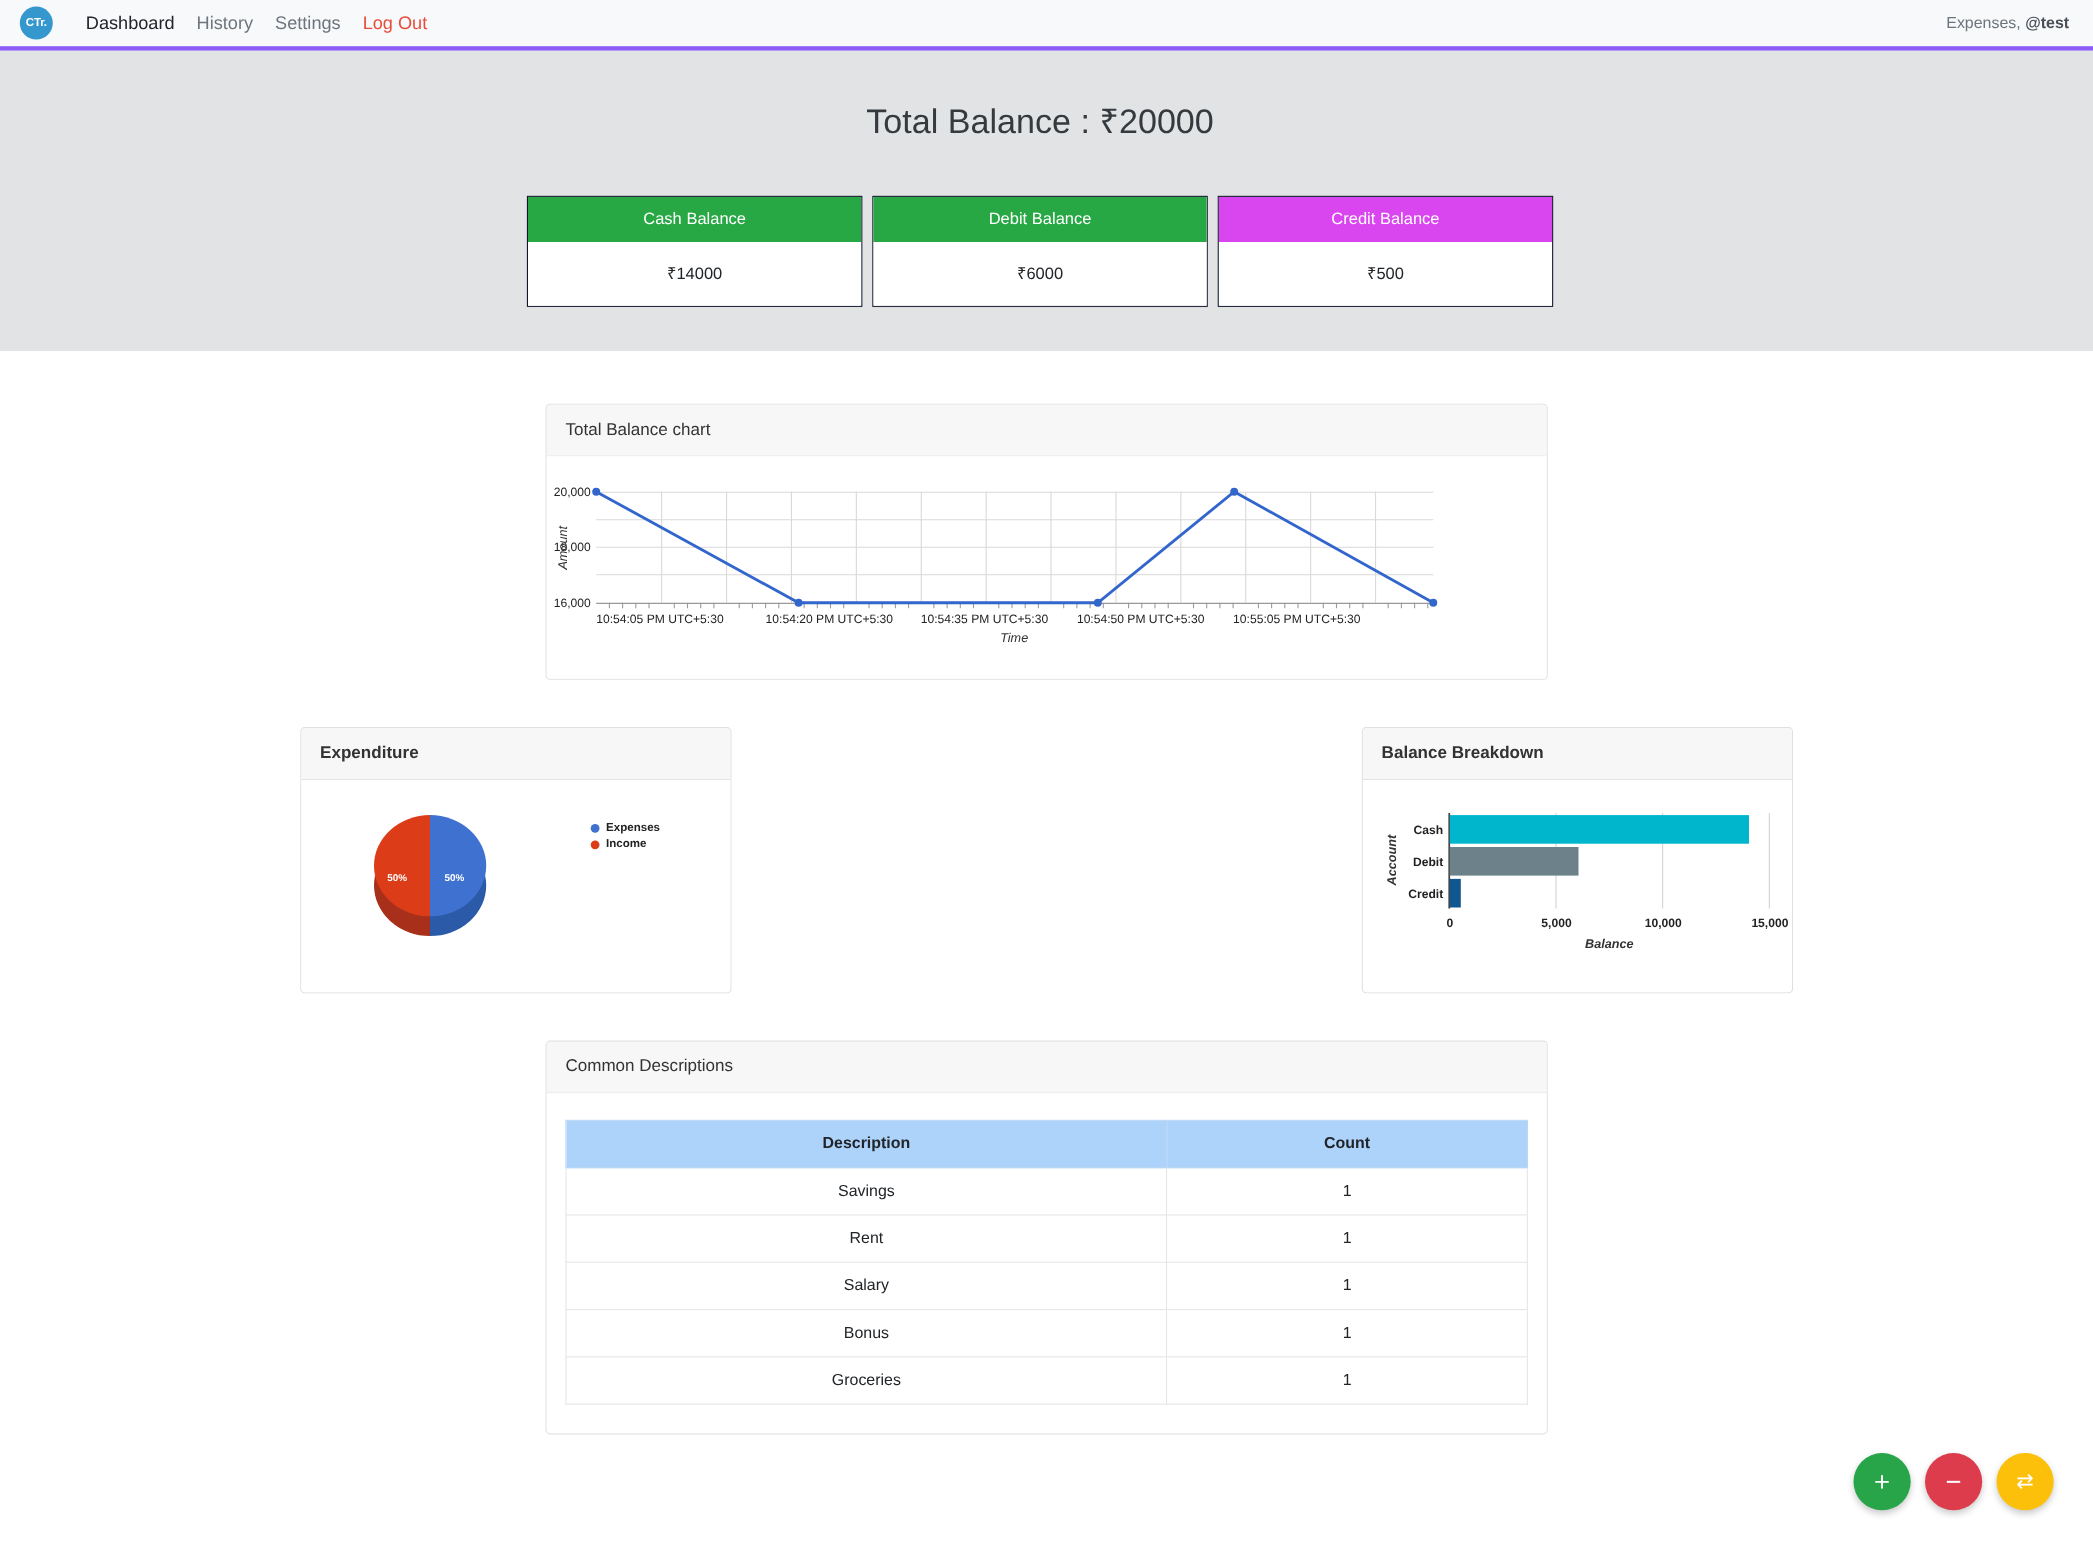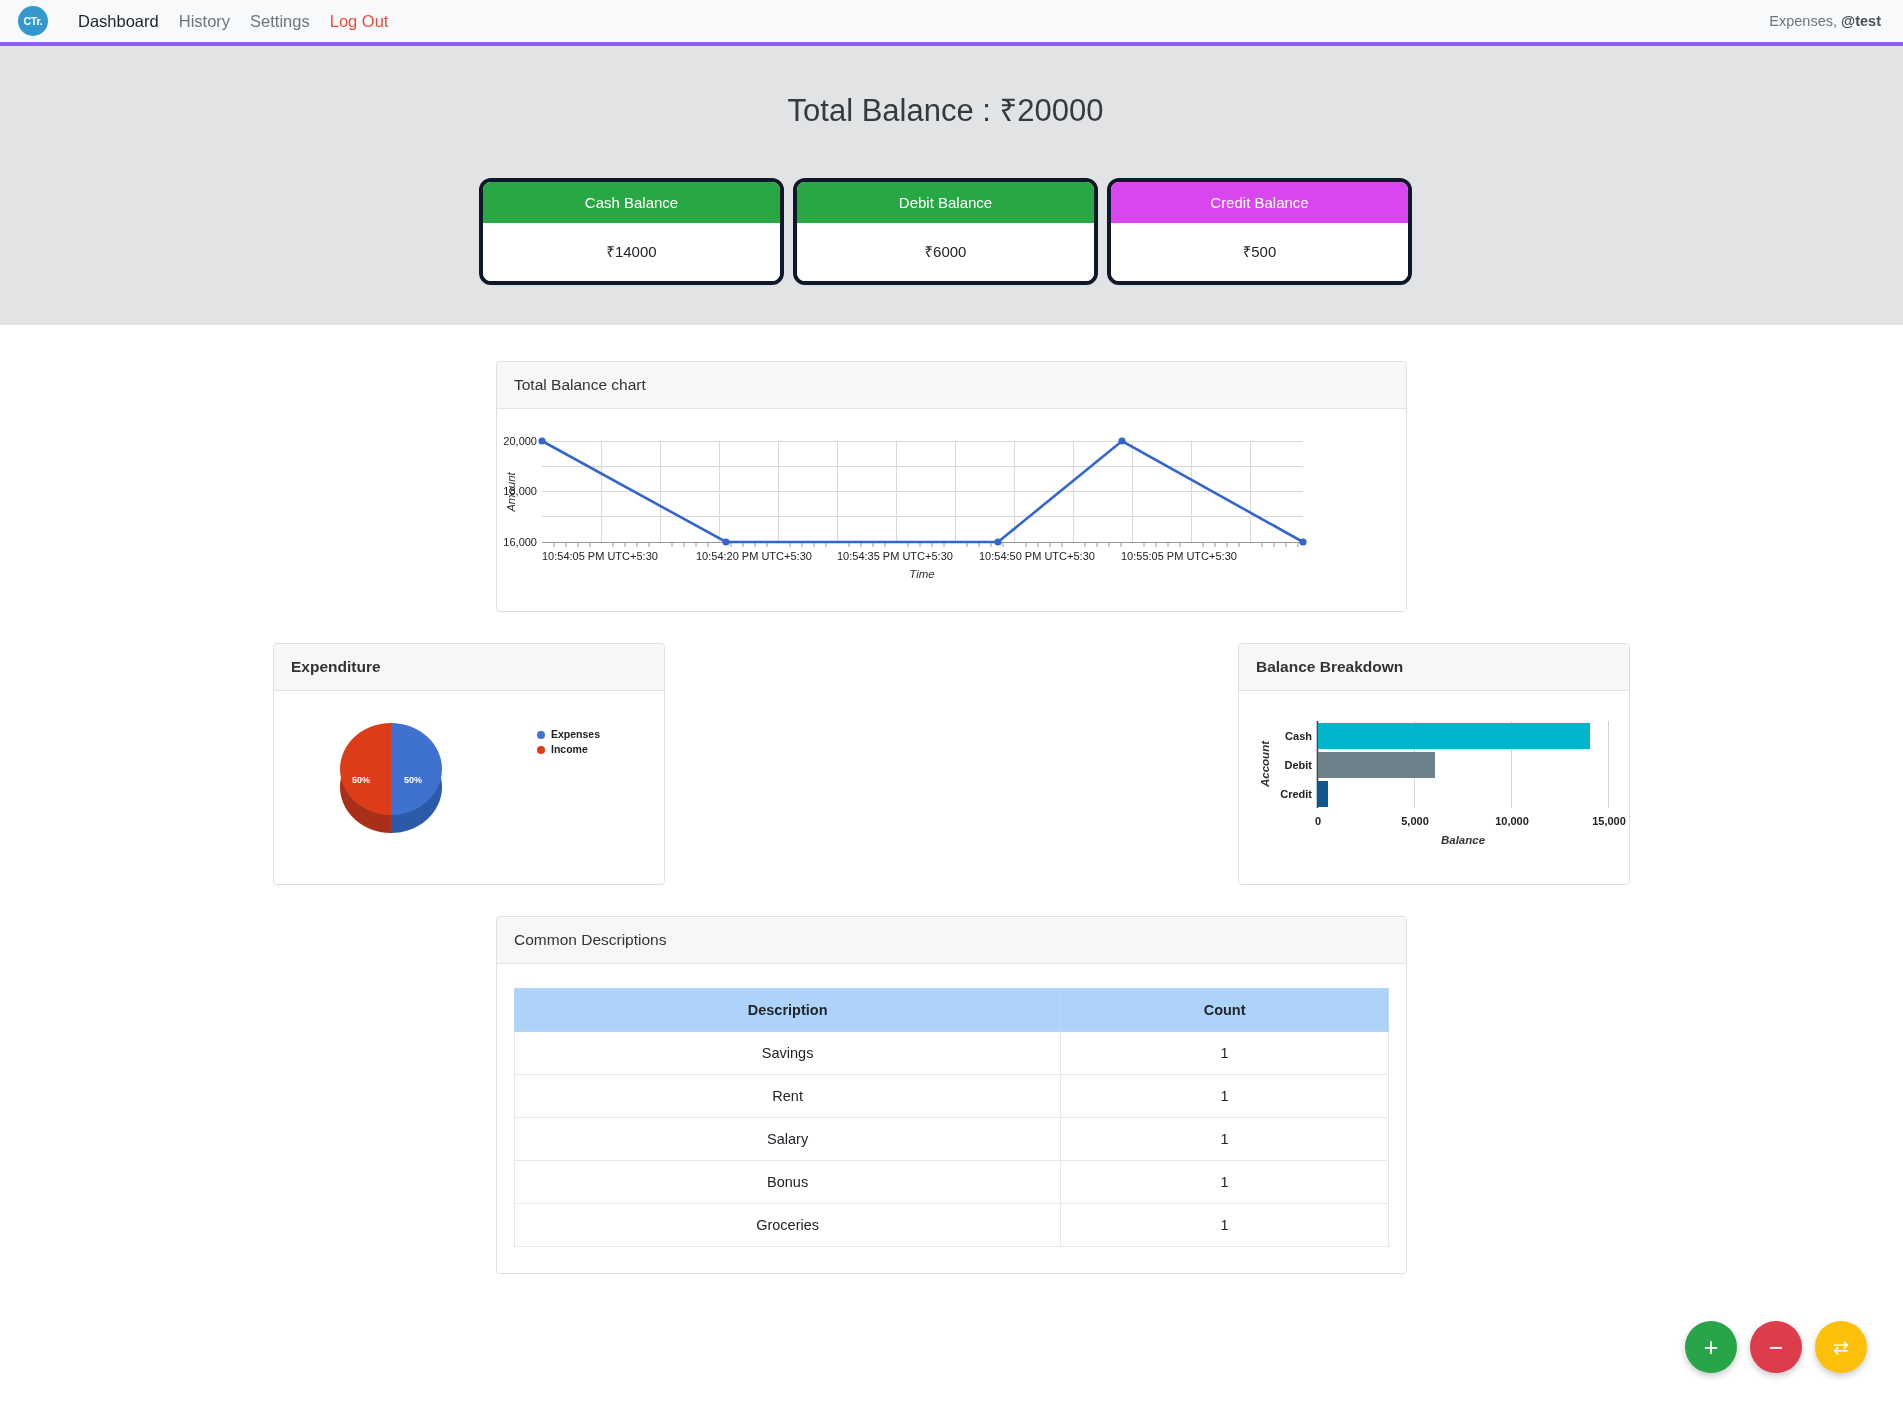--- a/index.html
+++ b/index.html
@@ -70,22 +70,22 @@
     margin: 0 0 48px 0;
   }
   .balance-cards {
     display: flex;
     justify-content: center;
     gap: 9px;
   }
   .bal-card {
     width: 305px;
     background: #ffffff;
-    border: 4px solid #0f172a;
-    border-radius: 12px;
+    border: 1px solid #0f172a;
+    border-radius: 0;
     overflow: hidden;
     box-shadow: 0 1px 1px rgba(0,0,0,.04);
   }
   .bal-card-head {
     color: #ffffff;
     font-size: 15px;
     padding: 12px 8px;
     text-align: center;
   }
   .bal-card-head.green { background: #28a745; }
@@ -99,21 +99,21 @@
   }
 
   
   .content {
     padding: 36px 0 40px 0;
   }
   .panel {
     background: #ffffff;
     border: 1px solid #dfdfdf;
     border-radius: 4px;
-    margin: 0 auto;
+    margin: 12px auto;
   }
   .panel-head {
     background: #f7f7f7;
     border-bottom: 1px solid #e2e2e2;
     padding: 14px 17px;
     font-size: 15.5px;
     color: #333;
     border-radius: 4px 4px 0 0;
   }
   .panel-body { background: #fff; border-radius: 0 0 4px 4px; }

